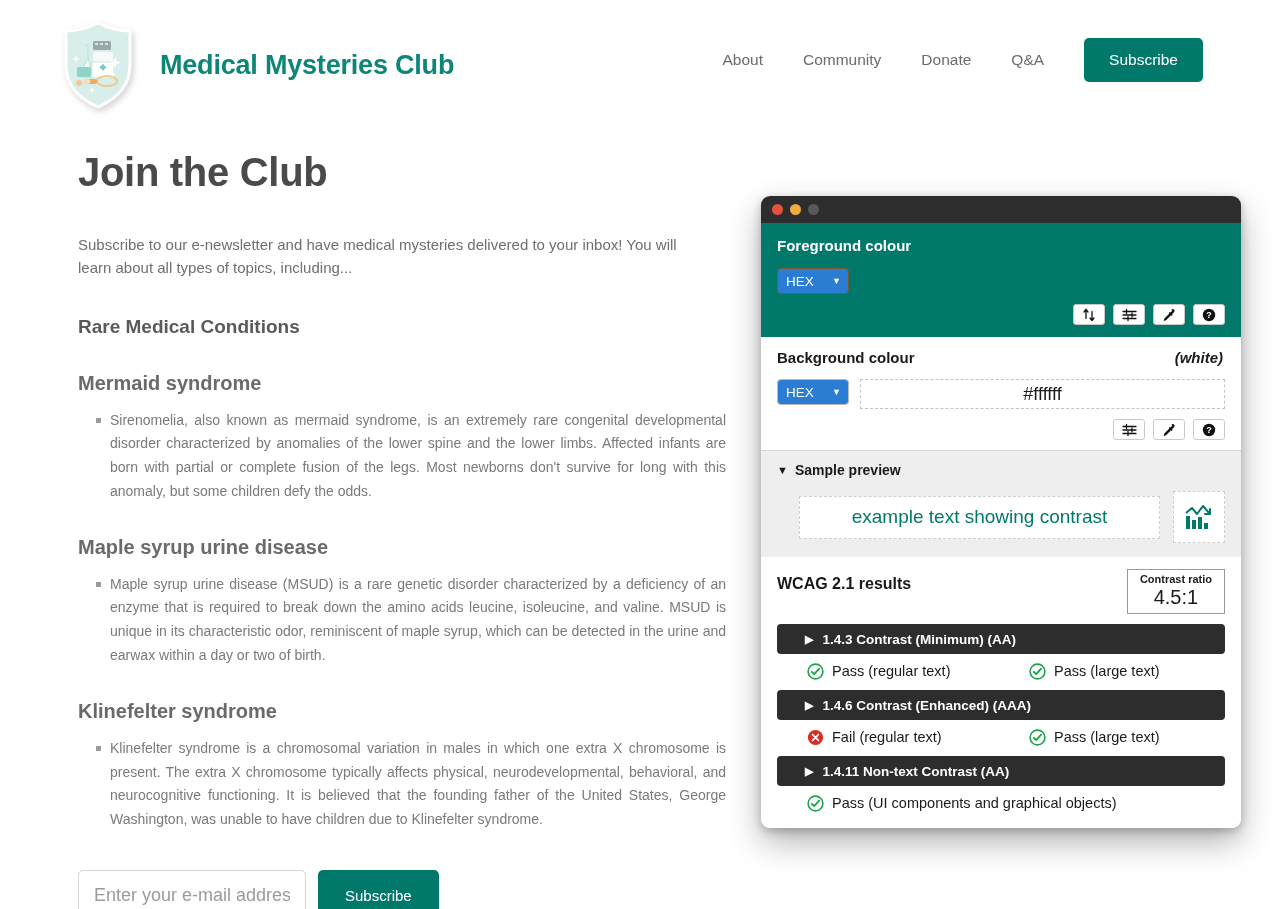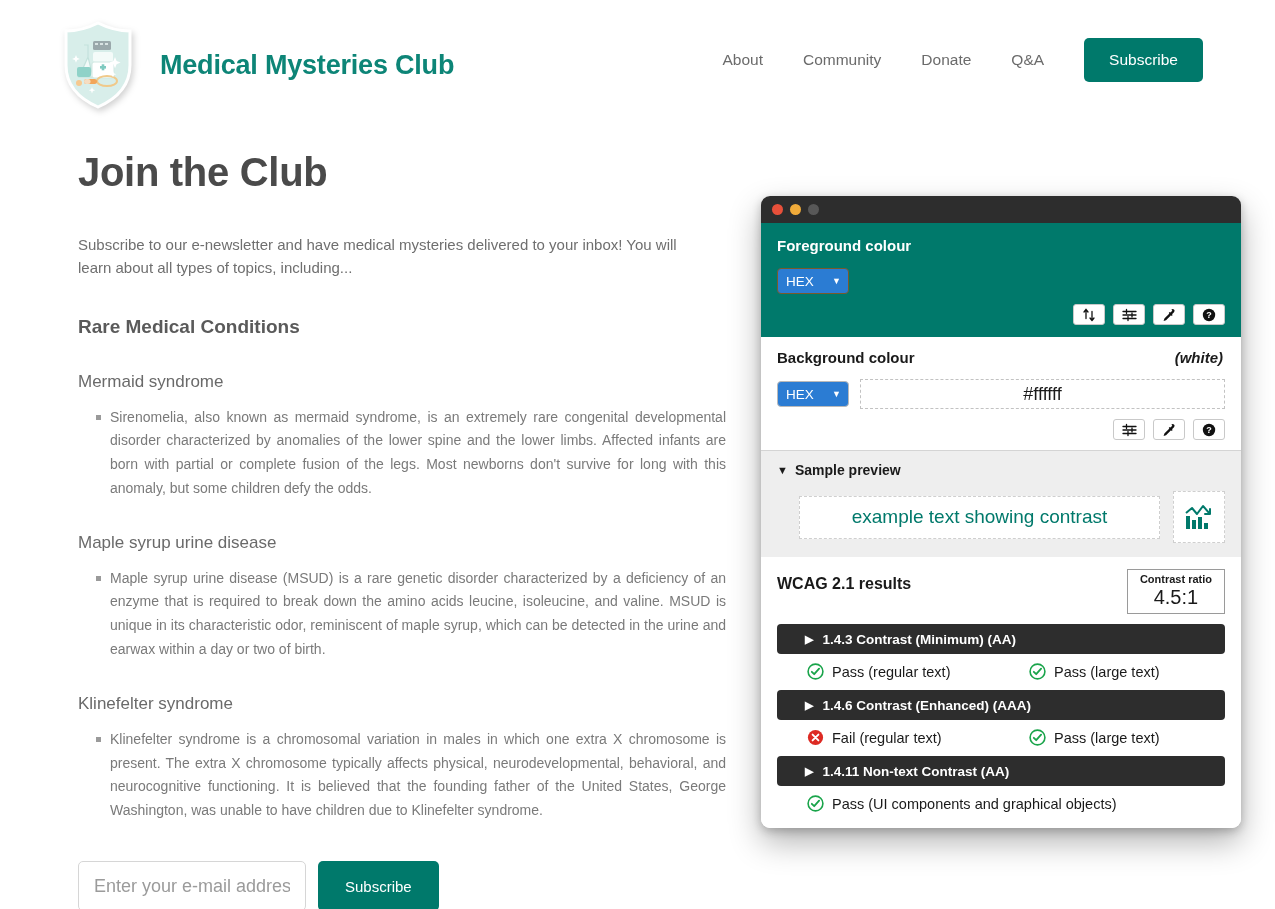--- a/index.html
+++ b/index.html
@@ -57,21 +57,21 @@
   .content { position:absolute; left:78px; top:150px; width:648px; }
   .page-title {
     font-size:40px; font-weight:700; color:#4a4a4a; margin:0 0 38px 0;
     letter-spacing:-0.3px;
   }
   .lede {
     font-size:15px; color:#6f6f6f; line-height:1.55; margin:9px 0 36px 0;
     max-width:632px;
   }
   .h2 { font-size:19px; font-weight:700; color:#5a5a5a; margin:0 0 34px 0; }
-  .h3 { font-size:17px; font-weight:400; color:#6a6a6a; margin:0 0 14px 0; }
+  .h3 { font-size:20px; font-weight:700; color:#6a6a6a; margin:0 0 14px 0; }
   ul.bullets { margin:0 0 32px 0; padding:0 0 0 18px; list-style:none; }
   ul.bullets li {
     position:relative; font-size:14px; color:#7a7a7a; line-height:1.70;
     text-align:justify; padding-left:14px;
   }
   ul.bullets li:before {
     content:""; position:absolute; left:0; top:9px;
     width:5px; height:5px; background:#9a9a9a;
   }
 
@@ -119,21 +119,21 @@
 
   .fg-section { background:#00796b; padding:14px 16px 12px 16px; }
   .sec-head-light { color:#ffffff; font-size:15px; font-weight:700; margin-bottom:14px; }
   .bg-section { background:#ffffff; padding:12px 16px 10px 16px; position:relative; }
   .sec-head-dark { color:#1a1a1a; font-size:15px; font-weight:700; margin-bottom:13px; }
   .white-note {
     position:absolute; right:18px; top:12px;
     font-style:italic; font-size:15px; color:#1a1a1a; font-weight:700;
   }
 
-  .color-row { display:flex; align-items:center; gap:11px; }
+  .color-row { display:flex; gap:11px; }
   .hex-select {
     width:72px; height:26px;
     background:#2b7cd3; color:#ffffff;
     border:1px solid #7a5a2a; border-radius:4px;
     font-size:13.5px; font-weight:400;
     font-family:"Liberation Sans", sans-serif;
     padding-left:8px;
     display:flex; align-items:center; justify-content:space-between;
     padding-right:7px; cursor:pointer;
   }
@@ -184,21 +184,21 @@
   .criterion {
     background:#2d2d2d; color:#ffffff;
     border-radius:4px; height:30px;
     display:flex; align-items:center; gap:9px;
     padding:0 0 0 28px;
     font-size:13.5px; font-weight:700;
     margin-top:10px;
   }
   .tri-right { font-size:11px; }
   .result-row { display:flex; padding:0 0 0 30px; margin-top:9px; margin-bottom:8px; }
-  .result-item { display:flex; align-items:center; gap:8px; font-size:14.5px; color:#1a1a1a; }
+  .result-item { display:flex; align-items:flex-start; gap:8px; font-size:14.5px; color:#1a1a1a; }
   .result-item.first { width:222px; }
   .badge-svg { display:block; flex:none; }
 </style>
 </head>
 <body>
 
 <div class="page">
 
   <header class="site-header">
     <div class="brand">

